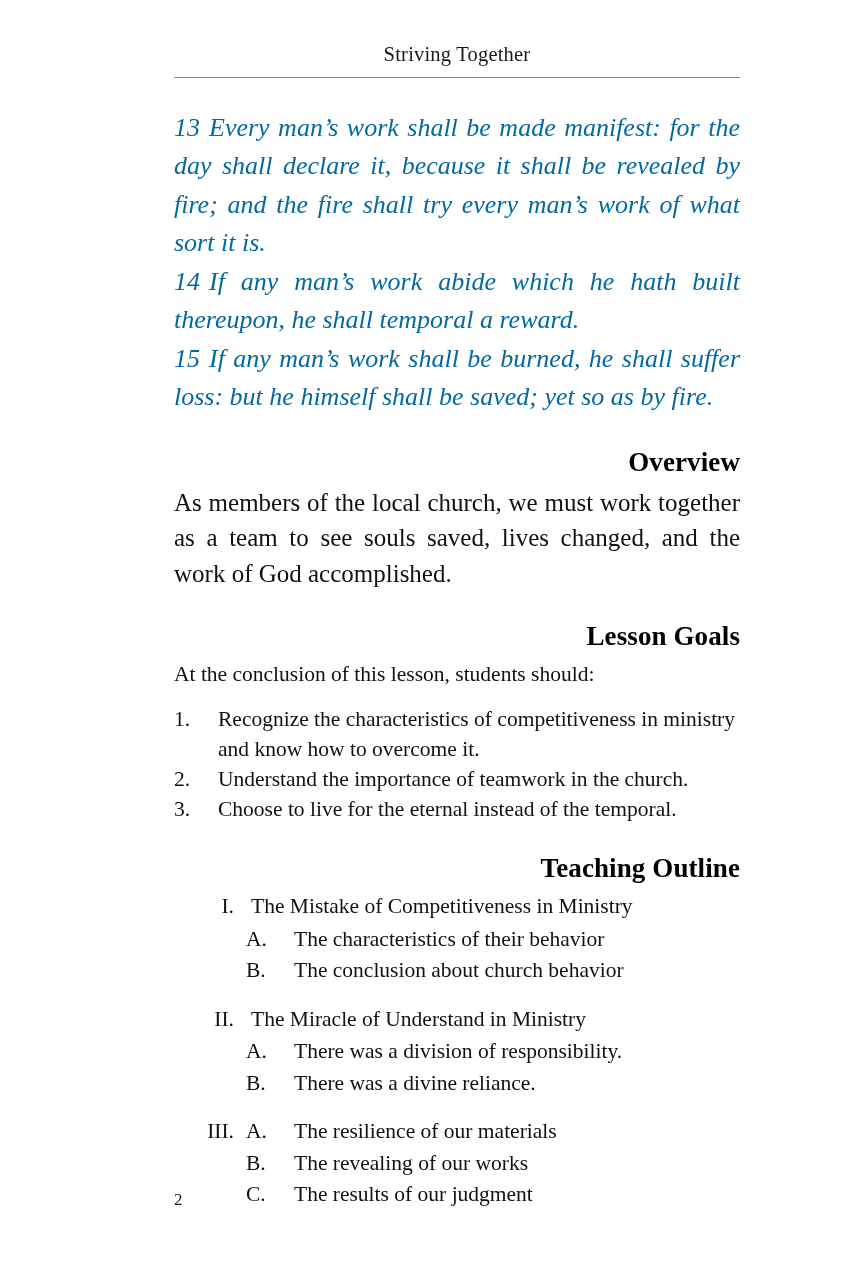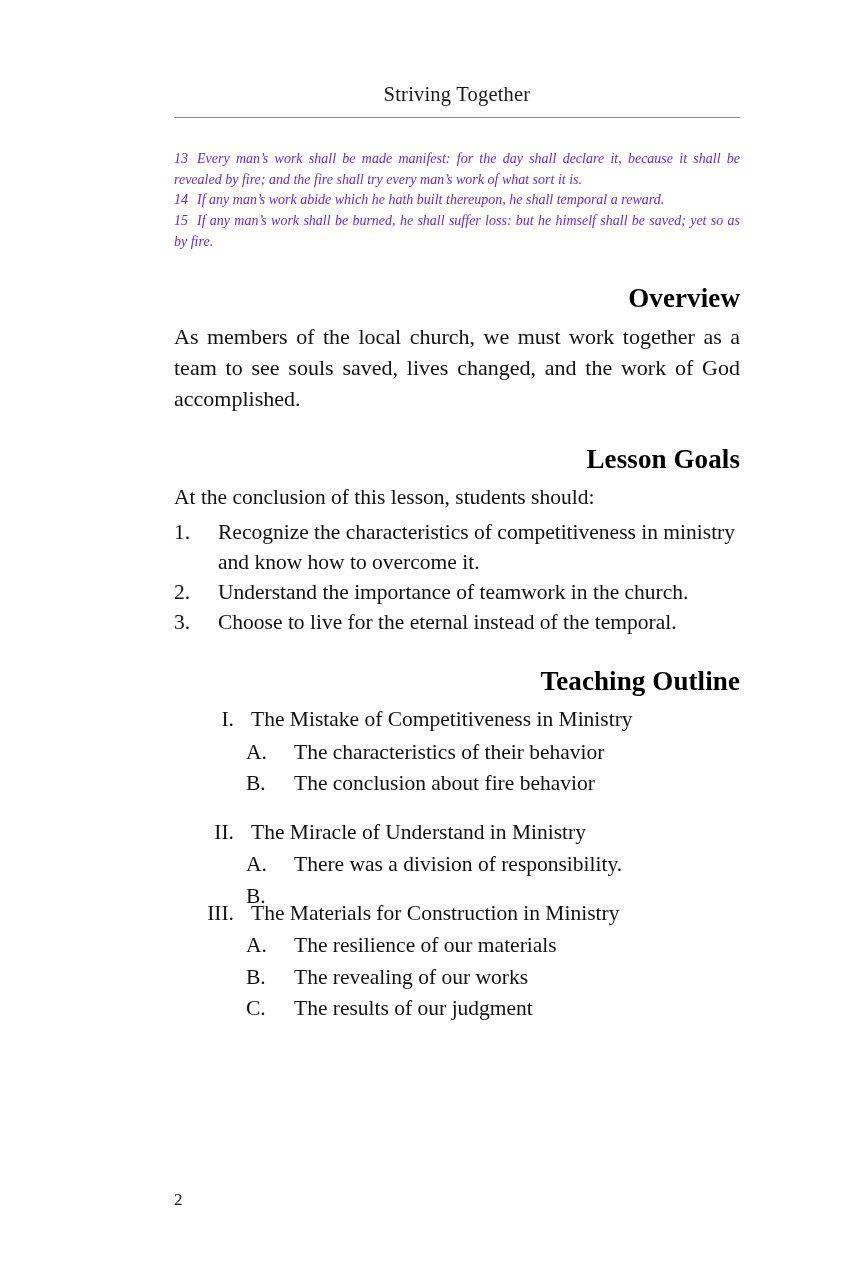--- a/index.html
+++ b/index.html
@@ -26,37 +26,37 @@
     left: 174px;
     top: 0;
     width: 566px;
   }
 
   
   .running-header {
     text-align: center;
     font-size: 20.5px;
     letter-spacing: 0.2px;
-    padding-top: 83px;
+    padding-top: 43px;
     color: #1a1a1a;
   }
   .header-rule {
     margin-top: 11px;
     border-bottom: 1px solid #8a8a8a;
     width: 100%;
   }
 
   
   .scripture {
     margin-top: 31px;
     font-style: italic;
-    font-size: 14px;
+    font-size: 26px;
     line-height: 1.48;
     text-align: justify;
-    color: #6d28d9;
+    color: #0369a1;
   }
   .scripture p {
     margin: 0;
     text-indent: 0;
   }
   .vnum {
     font-style: italic;
     margin-right: 9px;
   }
 
@@ -69,28 +69,28 @@
     letter-spacing: 0.1px;
     color: #000;
     text-align: right;
   }
   h2.section-title.tight {
     margin-top: 29px;
   }
 
   p.body-text {
     margin: 0;
-    font-size: 22px;
+    font-size: 25px;
     line-height: 1.42;
     text-align: justify;
     color: #111;
   }
 
   p.lead-in {
-    margin: 0 0 6px 0;
+    margin: 0 0 16px 0;
     font-size: 21.5px;
     line-height: 1.4;
     color: #111;
   }
 
   
   ol.goals {
     list-style: none;
     margin: 0;
     padding: 0;
@@ -207,42 +207,42 @@
         <div class="roman-row">
           <span class="rnum">I.</span>
           <span>The Mistake of Competitiveness in Ministry</span>
         </div>
         <div class="sub-row">
           <span class="snum">A.</span>
           <span>The characteristics of their behavior</span>
         </div>
         <div class="sub-row">
           <span class="snum">B.</span>
-          <span>The conclusion about fire behavior</span>
+          <span>The conclusion about church behavior</span>
         </div>
       </div>
 
       <div class="outline-group">
         <div class="roman-row">
           <span class="rnum">II.</span>
           <span>The Miracle of Understand in Ministry</span>
         </div>
         <div class="sub-row">
           <span class="snum">A.</span>
           <span>There was a division of responsibility.</span>
         </div>
         <div class="sub-row">
           <span class="snum">B.</span>
+          <span>There was a divine reliance.</span>
         </div>
       </div>
 
       <div class="outline-group">
         <div class="roman-row">
           <span class="rnum">III.</span>
-          <span>The Materials for Construction in Ministry</span>
         </div>
         <div class="sub-row">
           <span class="snum">A.</span>
           <span>The resilience of our materials</span>
         </div>
         <div class="sub-row">
           <span class="snum">B.</span>
           <span>The revealing of our works</span>
         </div>
         <div class="sub-row">

